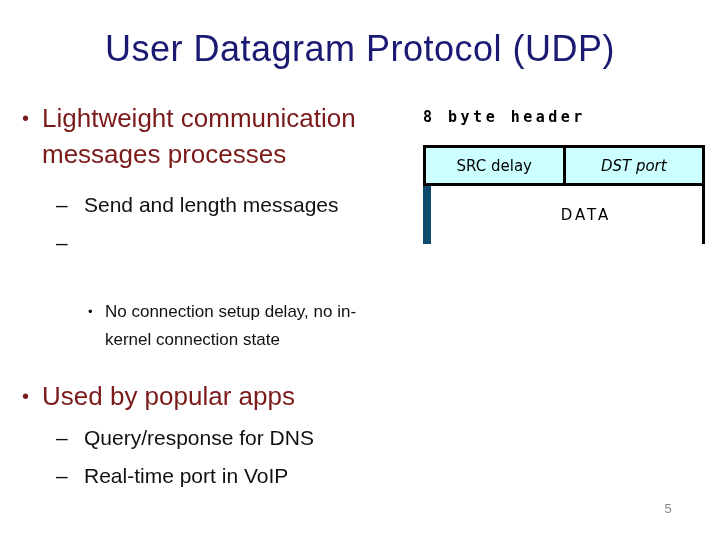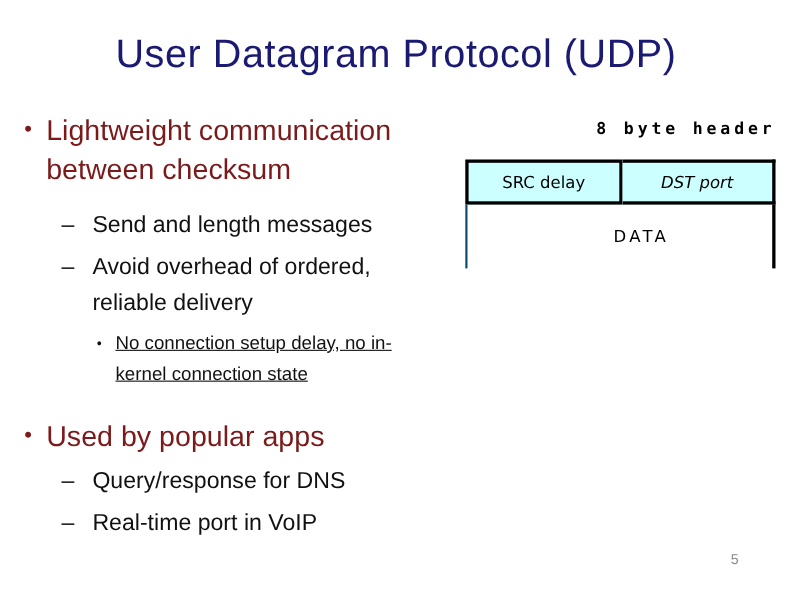--- a/index.html
+++ b/index.html
@@ -61,29 +61,29 @@
   .l2.wrap .text { max-width: 268px; }
   
   .l3 {
     left: 88px;
     width: 300px;
     font-size: 17px;
     line-height: 28px;
     color: #111111;
   }
   .l3 .marker { width: 17px; font-size: 13px; }
-  .l3 .text { max-width: 268px; text-decoration: underline; }
+  .l3 .text { max-width: 268px; }
 
   
   .hdr-label {
     position: absolute;
     top: 108px;
     left: 423px;
     width: 282px;
-    text-align: right;
+    text-align: left;
     font-family: "DejaVu Sans Mono", "Liberation Mono", monospace;
     font-weight: 700;
     font-size: 15px;
     letter-spacing: 3.5px;
     color: #000000;
     white-space: nowrap;
   }
   .udp-table {
     position: absolute;
     top: 145px;
@@ -102,21 +102,21 @@
     border: 3px solid #000000;
     display: flex;
     align-items: center;
     justify-content: center;
   }
   .udp-row .udp-cell + .udp-cell { border-left-width: 0; font-style: italic; }
   .udp-row.r2 .udp-cell { border-top-width: 0; height: 44px; }
   .udp-data {
     box-sizing: border-box;
     height: 58px;
-    border-left: 2px solid #0c4a6e;
+    border-left: 8px solid #0c4a6e;
     border-right: 3px solid #000000;
     background: #ffffff;
     display: flex;
     align-items: center;
     justify-content: center;
     letter-spacing: 3px;
     padding-left: 39px;
   }
   .page-num {
     position: absolute;
@@ -130,31 +130,30 @@
 </style>
 </head>
 <body>
 
 <div class="slide">
 
   <h1 class="title">User Datagram Protocol (UDP)</h1>
 
   <div class="bullet l1" style="top:100px">
     <span class="marker">•</span>
-    <span class="text">Lightweight communication between checksum</span>
+    <span class="text">Lightweight communication messages processes</span>
   </div>
 
   <div class="bullet l2" style="top:188px">
     <span class="marker">–</span>
     <span class="text">Send and length messages</span>
   </div>
 
   <div class="bullet l2 wrap" style="top:226px">
     <span class="marker">–</span>
-    <span class="text">Avoid overhead of ordered, reliable delivery</span>
   </div>
 
   <div class="bullet l3" style="top:298px">
     <span class="marker">•</span>
     <span class="text">No connection setup delay, no in-kernel connection state</span>
   </div>
 
   <div class="bullet l1" style="top:378px">
     <span class="marker">•</span>
     <span class="text">Used by popular apps</span>

